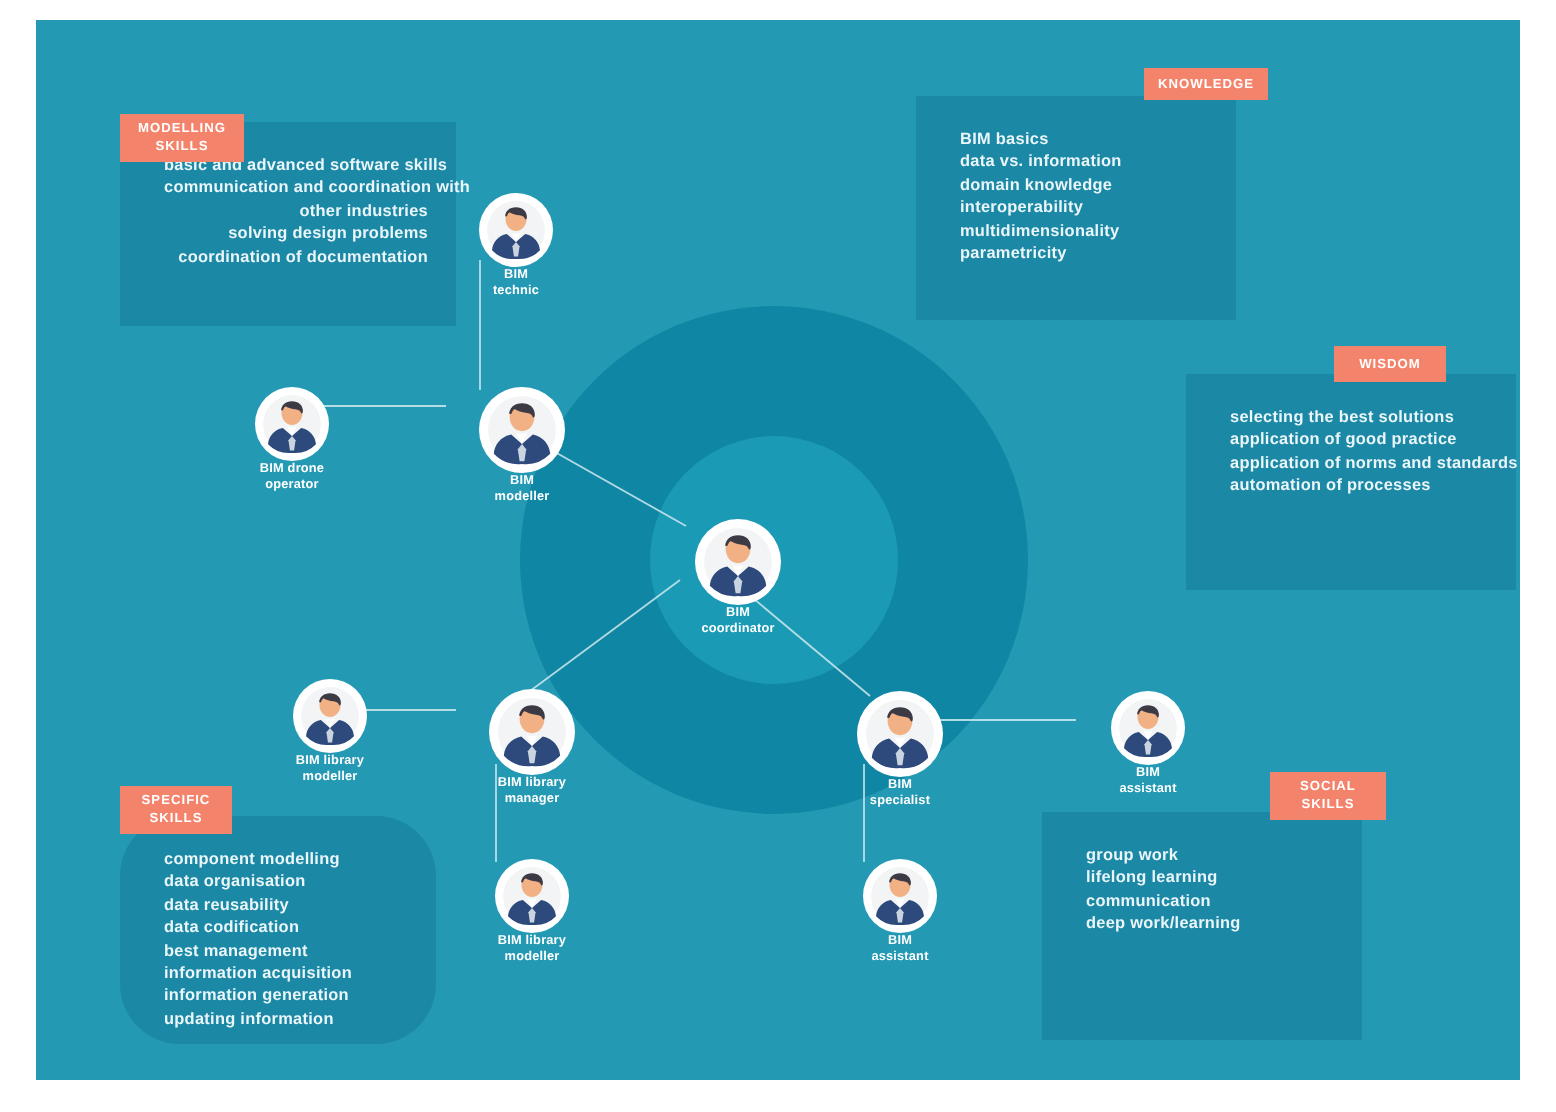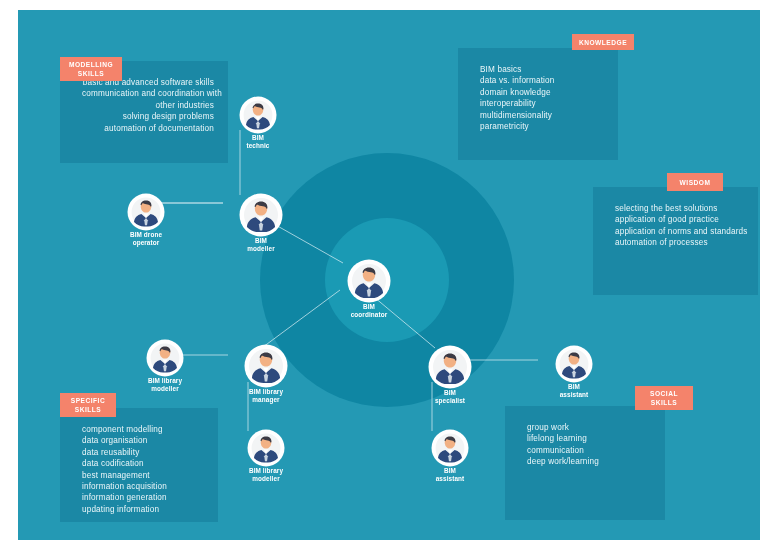--- a/index.html
+++ b/index.html
@@ -36,20 +36,21 @@
     box-sizing:border-box;
     padding:16px 14px 10px 22px;
   }
   .panel p{
     margin:0;
     color:#eaf6f9;
     font-size:8.2px;
     line-height:11.4px;
     letter-spacing:.15px;
     white-space:nowrap;
+    font-weight:bold;
   }
   .badge{
     position:absolute;
     background:#f4836b;
     color:#ffffff;
     font-size:6.6px;
     font-weight:bold;
     letter-spacing:.5px;
     text-align:center;
     display:flex;
@@ -63,24 +64,24 @@
   
   #panel-modelling{ left:42px;  top:51px;  width:168px; height:102px;text-align:right; }
   #badge-modelling{ left:42px;  top:47px;  width:62px;  height:24px; }
 
   #panel-knowledge{ left:440px; top:38px;  width:160px; height:112px; }
   #badge-knowledge{ left:554px; top:24px;  width:62px;  height:16px; }
 
   #panel-wisdom{    left:531px; top:177px; width:165px; height:108px;margin-left:44px; }
   #badge-wisdom{    left:649px; top:163px; width:56px;  height:18px; }
 
-  #panel-specific{  left:42px;  top:398px; width:158px; height:114px; }
+  #panel-specific{  left:42px;  top:398px; width:158px; height:114px;border-radius:30px; }
   #badge-specific{  left:42px;  top:383px; width:56px;  height:24px; }
 
-  #panel-social{    left:487px; top:396px; width:160px; height:114px; }
+  #panel-social{    left:503px; top:396px; width:160px; height:114px; }
   #badge-social{    left:617px; top:376px; width:58px;  height:24px; }
 
   
   .links{position:absolute;left:0;top:0;width:742px;height:530px;}
 
   
   .node{
     position:absolute;
     width:70px;
     margin-left:-35px;
@@ -135,21 +136,21 @@
 
       <line x1="205" y1="193" x2="140" y2="193"></line>
     </g>
   </svg>
 
   <div class="panel" id="panel-modelling">
     <p>basic and advanced software skills</p>
     <p>communication and coordination with</p>
     <p>other industries</p>
     <p>solving design problems</p>
-    <p>automation of documentation</p>
+    <p>coordination of documentation</p>
   </div>
   <div class="badge" id="badge-modelling">
     <span style="display:block">
       <span>MODELLING</span><br>
       <span>SKILLS</span>
     </span>
   </div>
 
   <div class="panel" id="panel-knowledge">
     <p>BIM basics</p>

